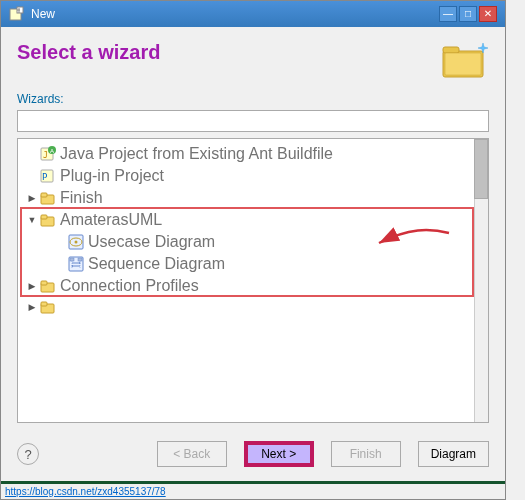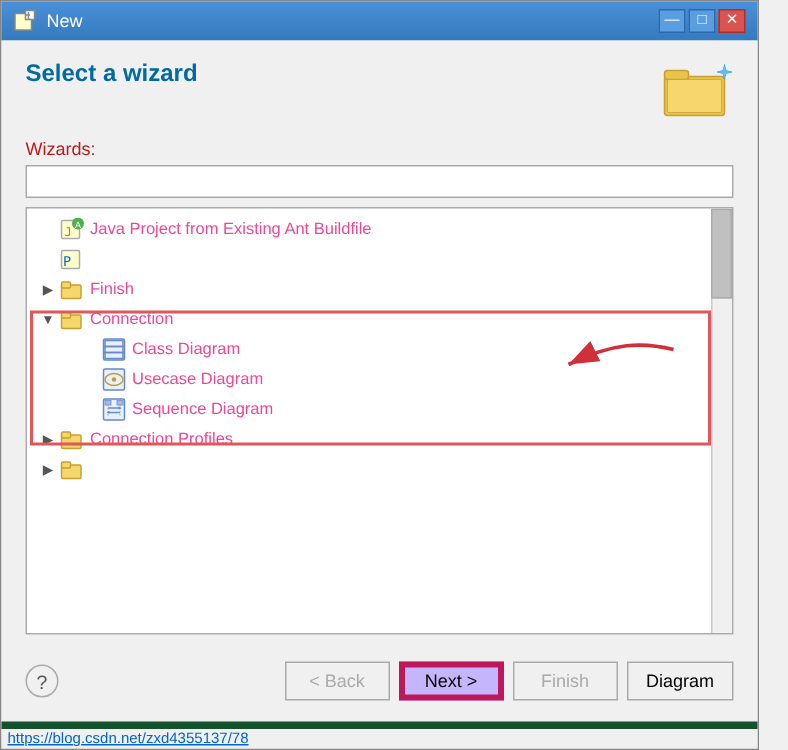--- a/index.html
+++ b/index.html
@@ -69,36 +69,36 @@
 
     .content {
       flex: 1;
       display: flex;
       flex-direction: column;
       padding: 14px 16px 10px 16px;
       background: #f0f0f0;
     }
 
     .page-title {
-      font-size: 16px;
+      font-size: 20px;
       font-weight: bold;
-      color: #0369a1;
+      color: #a21caf;
       margin-bottom: 14px;
     }
 
     .header-row {
       display: flex;
       align-items: flex-start;
       justify-content: space-between;
       margin-bottom: 8px;
     }
 
     .wizards-label {
       font-size: 12px;
-      color: #b91c1c;
+      color: #0369a1;
       margin-bottom: 4px;
     }
 
     .search-box {
       width: 100%;
       height: 22px;
       border: 1px solid #aaa;
       background: white;
       padding: 2px 4px;
       font-size: 12px;
@@ -169,22 +169,22 @@
       width: 16px;
       height: 16px;
       display: inline-flex;
       align-items: center;
       justify-content: center;
       margin-right: 4px;
       flex-shrink: 0;
     }
 
     .item-label {
-      font-size: 11px;
-      color: #ec4899;
+      font-size: 16px;
+      color: #737373;
     }
 
     .highlight-box {
       position: absolute;
       border: 2px solid #e0565a;
       pointer-events: none;
       z-index: 10;
     }
 
     .bottom-bar {
@@ -209,21 +209,21 @@
       display: flex;
       align-items: center;
       justify-content: center;
       font-size: 13px;
       color: #555;
       cursor: pointer;
     }
 
     .bottom-right {
       display: flex;
-      gap: 6px;
+      gap: 17px;
       align-items: center;
     }
 
     .btn {
       height: 26px;
       min-width: 70px;
       padding: 0 12px;
       border: 1px solid #aaa;
       background: #f0f0f0;
       font-size: 12px;
@@ -239,21 +239,21 @@
     }
 
     .btn:disabled, .btn.disabled {
       color: #aaa;
       cursor: default;
     }
 
     .status-bar {
       height: 18px;
       background: #f0f0f0;
-      border-top: 5px solid #14532d;
+      border-top: 3px solid #14532d;
       display: flex;
       align-items: center;
       padding: 0 4px;
       flex-shrink: 0;
     }
 
     .status-text {
       font-size: 10px;
       color: #0066cc;
       text-decoration: underline;
@@ -330,20 +330,21 @@
           </div>
 
           <div class="tree-item indent-1">
             <span class="expand-arrow"></span>
             <span class="item-icon">
               <svg width="16" height="16" viewBox="0 0 16 16">
                 <rect x="1" y="2" width="12" height="12" rx="1" fill="#ffffcc" stroke="#aaa" stroke-width="1"></rect>
                 <text x="2" y="12" font-size="9" fill="#0066cc" font-family="monospace">P</text>
               </svg>
             </span>
+            <span class="item-label">Plug-in Project</span>
           </div>
 
           <div class="tree-item indent-1">
             <span class="expand-arrow">▶</span>
             <span class="item-icon">
               <svg width="16" height="16" viewBox="0 0 16 16">
                 <rect x="1" y="5" width="13" height="9" rx="1" fill="#f5d76e" stroke="#c8a030" stroke-width="1"></rect>
                 <rect x="1" y="3" width="6" height="4" rx="1" fill="#f5d76e" stroke="#c8a030" stroke-width="1"></rect>
               </svg>
             </span>
@@ -351,36 +352,24 @@
           </div>
 
           <div class="tree-item indent-1">
             <span class="expand-arrow">▼</span>
             <span class="item-icon">
               <svg width="16" height="16" viewBox="0 0 16 16">
                 <rect x="1" y="5" width="13" height="9" rx="1" fill="#f5d76e" stroke="#c8a030" stroke-width="1"></rect>
                 <rect x="1" y="3" width="6" height="4" rx="1" fill="#f5d76e" stroke="#c8a030" stroke-width="1"></rect>
               </svg>
             </span>
-            <span class="item-label">Connection</span>
-          </div>
-
-
-          <div class="tree-item indent-3">
-            <span class="expand-arrow"></span>
-            <span class="item-icon">
-              <svg width="16" height="16" viewBox="0 0 16 16">
-                <rect x="1" y="1" width="14" height="14" rx="1" fill="#e8f0ff" stroke="#6688cc" stroke-width="1"></rect>
-                <rect x="2" y="2" width="12" height="4" fill="none" stroke="#6688cc" stroke-width="1"></rect>
-                <rect x="2" y="6" width="12" height="4" fill="none" stroke="#6688cc" stroke-width="1"></rect>
-                <rect x="2" y="10" width="12" height="4" fill="none" stroke="#6688cc" stroke-width="1"></rect>
-              </svg>
-            </span>
-            <span class="item-label">Class Diagram</span>
-          </div>
+            <span class="item-label">AmaterasUML</span>
+          </div>
+
+
 
           <div class="tree-item indent-3">
             <span class="expand-arrow"></span>
             <span class="item-icon">
               <svg width="16" height="16" viewBox="0 0 16 16">
                 <rect x="1" y="1" width="14" height="14" rx="1" fill="#e8f0ff" stroke="#6688cc" stroke-width="1"></rect>
                 <ellipse cx="8" cy="8" rx="6" ry="4" fill="none" stroke="#c0a030" stroke-width="1"></ellipse>
                 <circle cx="8" cy="8" r="1.5" fill="#c0a030"></circle>
               </svg>
             </span>

